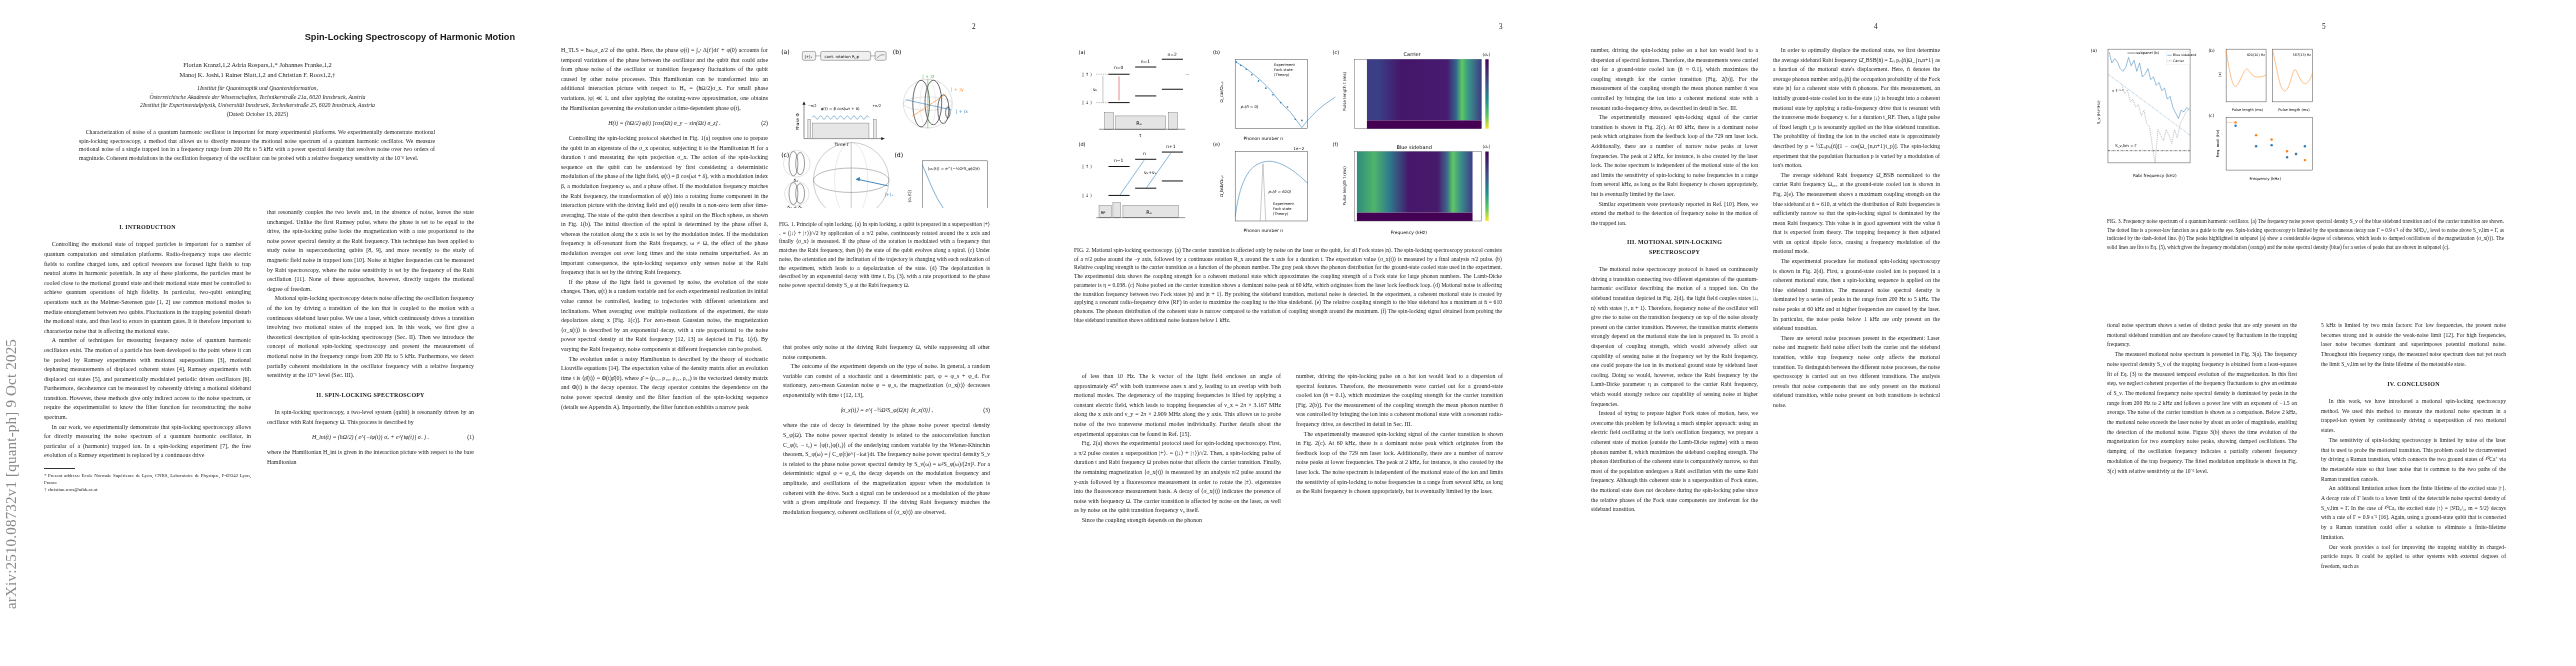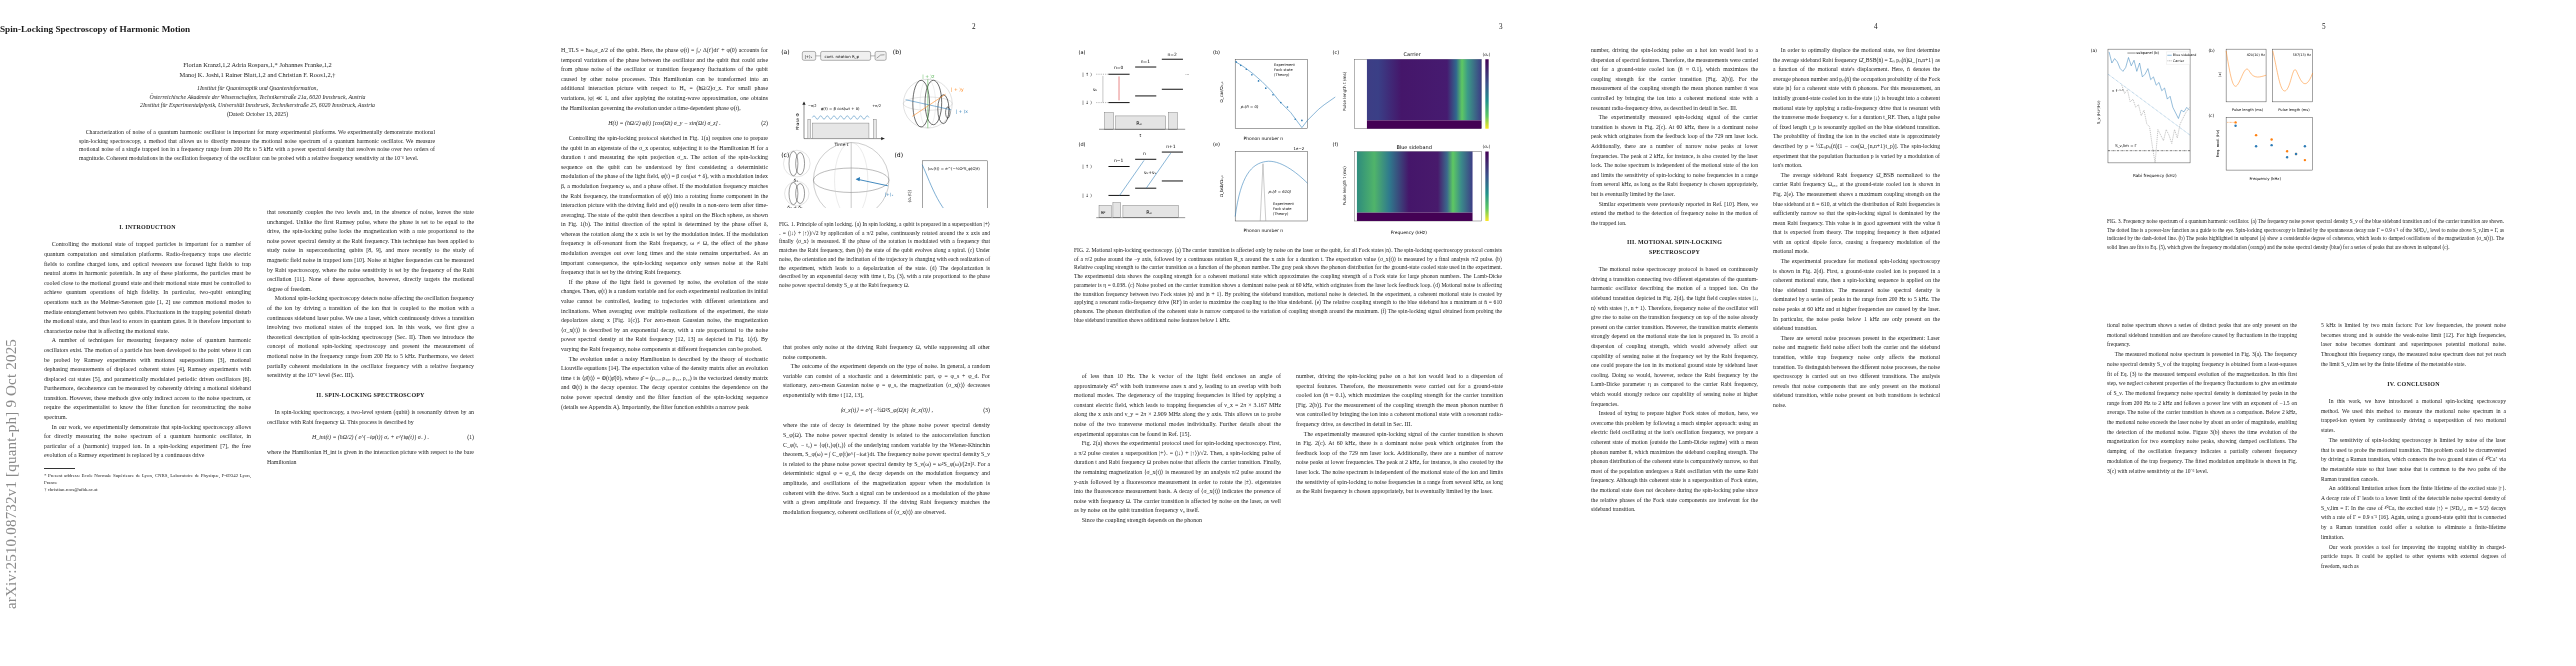--- a/index.html
+++ b/index.html
@@ -2,21 +2,21 @@
 <html style="font-size:9px"><head>
 <meta charset="utf-8">
 <style>
   * { box-sizing: border-box; margin: 0; padding: 0; }
   html, body { width: 2576px; height: 667px; background: #ffffff; overflow: hidden; }
   body { font-family: "DejaVu Serif", "Liberation Serif", serif; color: #1a1a1a; position: relative; }
   .page { position: absolute; top: 0; width: 515px; height: 667px; background: #fff; overflow: hidden; }
   .page-num { position: absolute; top: 23px; font-size: 7.2px; font-family: "Liberation Serif", serif; }
   .arxiv-stamp { position: absolute; left: 3.3px; top: 609px; transform: rotate(-90deg); transform-origin: left top;
                  font-family: "Liberation Serif", serif; font-size: 15px; color: #8a8a8a; white-space: nowrap; letter-spacing: 0.2px; }
-  .title { position: absolute; left: 0; width: 515px; top: 24px; text-align: left; font-size: 9.2px; font-family: Liberation Serif, serif; font-weight: bold; }
+  .title { position: absolute; left: 0; width: 515px; top: 32px; text-align: right; font-size: 9.2px; font-family: Liberation Sans, sans-serif; font-weight: bold; }
   .authors { position: absolute; left: 0; width: 515px; top: 60px; text-align: center; font-size: 6.4px; line-height: 10px; font-family: "Liberation Serif", serif; }
   .affil { position: absolute; left: 0; width: 515px; top: 84px; text-align: center; font-size: 5.8px; line-height: 8.6px; font-style: italic; font-family: "Liberation Serif", serif; }
   .dated { font-style: normal; }
   .abstract { position: absolute; left: 79px; width: 356px; top: 128px; font-size: 5.8px; line-height: 8.7px; text-align: justify; font-family: "Liberation Serif", serif; text-indent: 6.7px; }
   .col { position: absolute; font-family: "Liberation Serif", serif; font-size: 5.9px; line-height: 9.6px; text-align: justify; hyphens: auto; }
   .col p { text-indent: 7.8px; }
   .col p.noindent { text-indent: 0; }
   .sec-head { text-align: center; font-weight: bold; font-size: 6px; letter-spacing: 0.2px; margin: 10px 0 7.8px 0; text-indent: 0 !important; }
   .eq { text-align: center; font-style: italic; margin: 5.6px 0; position: relative; text-indent: 0; }
   .eq .eqn { position: absolute; right: 0; top: 0; font-style: normal; }

